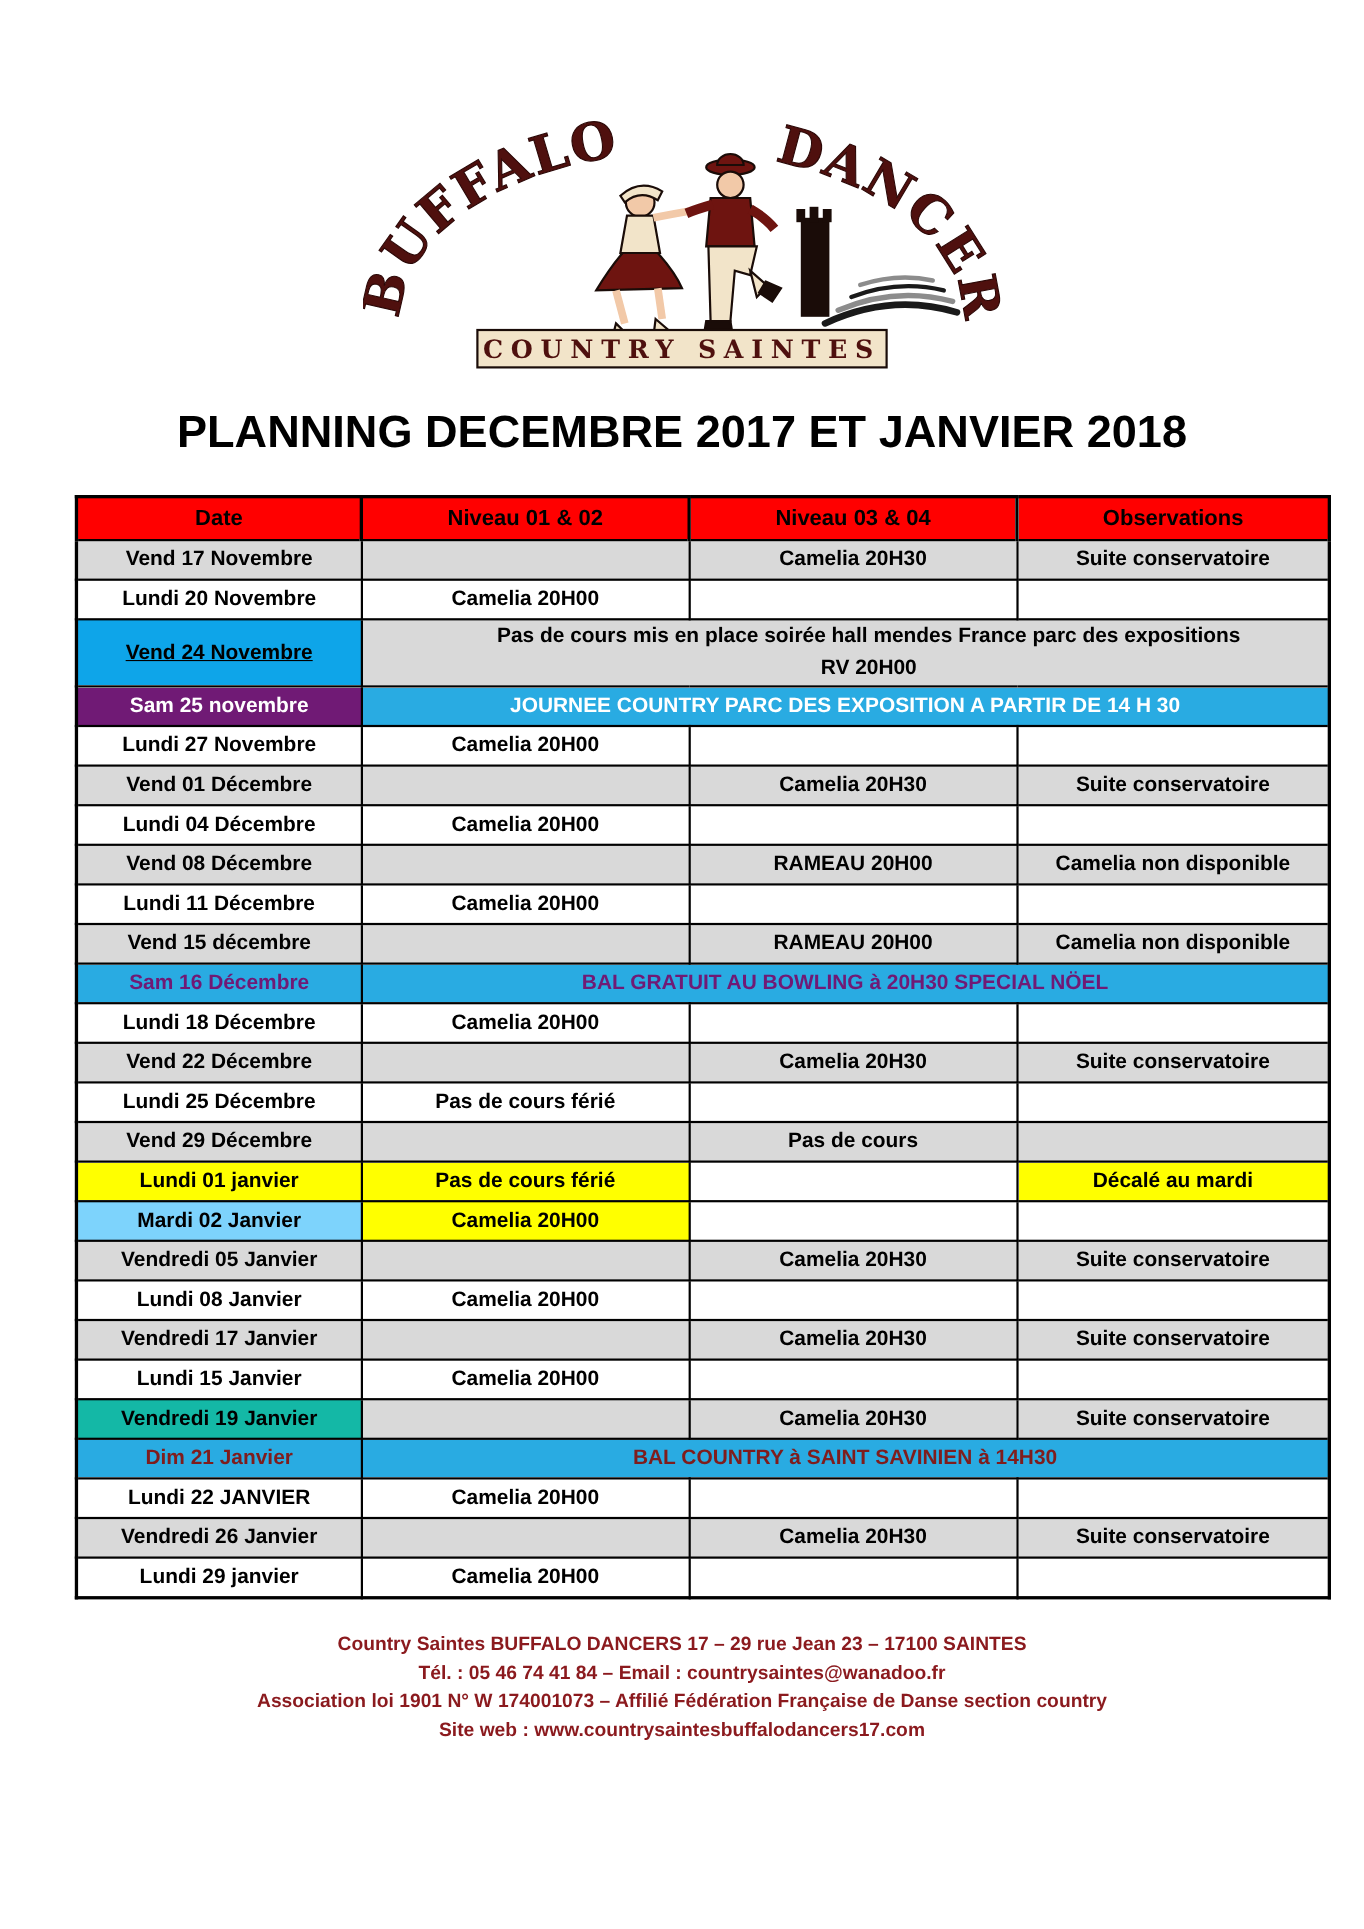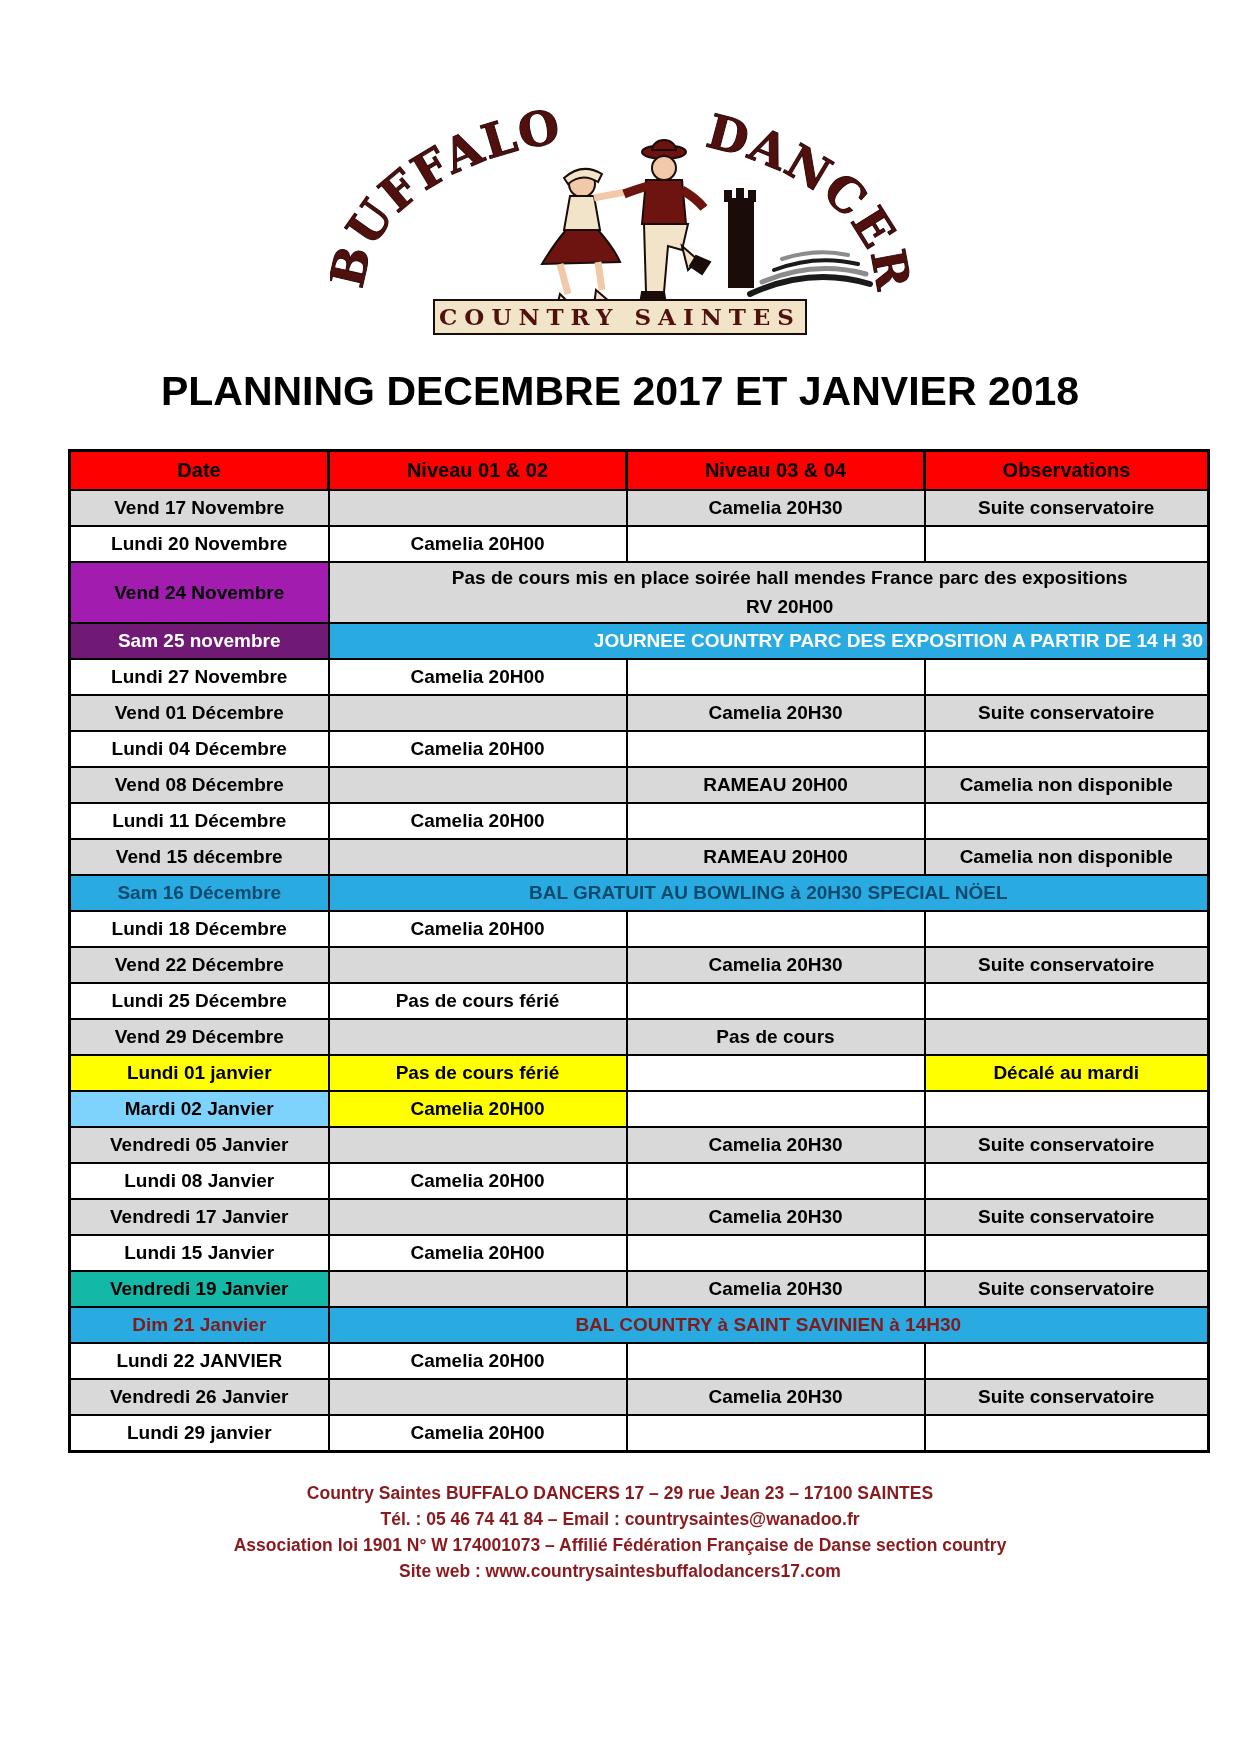--- a/index.html
+++ b/index.html
@@ -146,26 +146,26 @@
           <td style="background: rgb(217, 217, 217);">Camelia 20H30</td>
           <td style="background: rgb(217, 217, 217);">Suite conservatoire</td>
         </tr>
         <tr>
           <td style="background: rgb(255, 255, 255);">Lundi 20 Novembre</td>
           <td style="background: rgb(255, 255, 255);">Camelia 20H00</td>
           <td style="background: rgb(255, 255, 255);"></td>
           <td style="background: rgb(255, 255, 255);"></td>
         </tr>
         <tr>
-          <td style="background: #a21caf;">Vend 24 Novembre</td>
+          <td style="background: #0ea5e9; text-decoration: underline;">Vend 24 Novembre</td>
           <td colspan="3" style="background: rgb(217, 217, 217); padding-left: 47px;">Pas de cours mis en place soirée hall mendes France parc des expositions<br>RV 20H00</td>
         </tr>
         <tr style="color: rgb(255, 255, 255);">
           <td style="background: #701a75;">Sam 25 novembre</td>
-          <td colspan="3" style="background: rgb(41, 171, 226); text-align: right;">JOURNEE  COUNTRY PARC DES EXPOSITION A PARTIR DE 14 H 30</td>
+          <td colspan="3" style="background: rgb(41, 171, 226);">JOURNEE  COUNTRY PARC DES EXPOSITION A PARTIR DE 14 H 30</td>
         </tr>
         <tr>
           <td style="background: rgb(255, 255, 255);">Lundi 27 Novembre</td>
           <td style="background: rgb(255, 255, 255);">Camelia 20H00</td>
           <td style="background: rgb(255, 255, 255);"></td>
           <td style="background: rgb(255, 255, 255);"></td>
         </tr>
         <tr>
           <td style="background: rgb(217, 217, 217);">Vend 01 Décembre</td>
           <td style="background: rgb(217, 217, 217);"></td>
@@ -189,21 +189,21 @@
           <td style="background: rgb(255, 255, 255);">Camelia 20H00</td>
           <td style="background: rgb(255, 255, 255);"></td>
           <td style="background: rgb(255, 255, 255);"></td>
         </tr>
         <tr>
           <td style="background: rgb(217, 217, 217);">Vend 15 décembre</td>
           <td style="background: rgb(217, 217, 217);"></td>
           <td style="background: rgb(217, 217, 217);">RAMEAU 20H00</td>
           <td style="background: rgb(217, 217, 217);">Camelia non disponible</td>
         </tr>
-        <tr style="color: #0c4a6e;">
+        <tr style="color: #701a75;">
           <td style="background: rgb(41, 171, 226);">Sam 16 Décembre</td>
           <td colspan="3" style="background: rgb(41, 171, 226);">BAL GRATUIT AU BOWLING à 20H30 SPECIAL NÖEL</td>
         </tr>
         <tr>
           <td style="background: rgb(255, 255, 255);">Lundi 18 Décembre</td>
           <td style="background: rgb(255, 255, 255);">Camelia 20H00</td>
           <td style="background: rgb(255, 255, 255);"></td>
           <td style="background: rgb(255, 255, 255);"></td>
         </tr>
         <tr>

